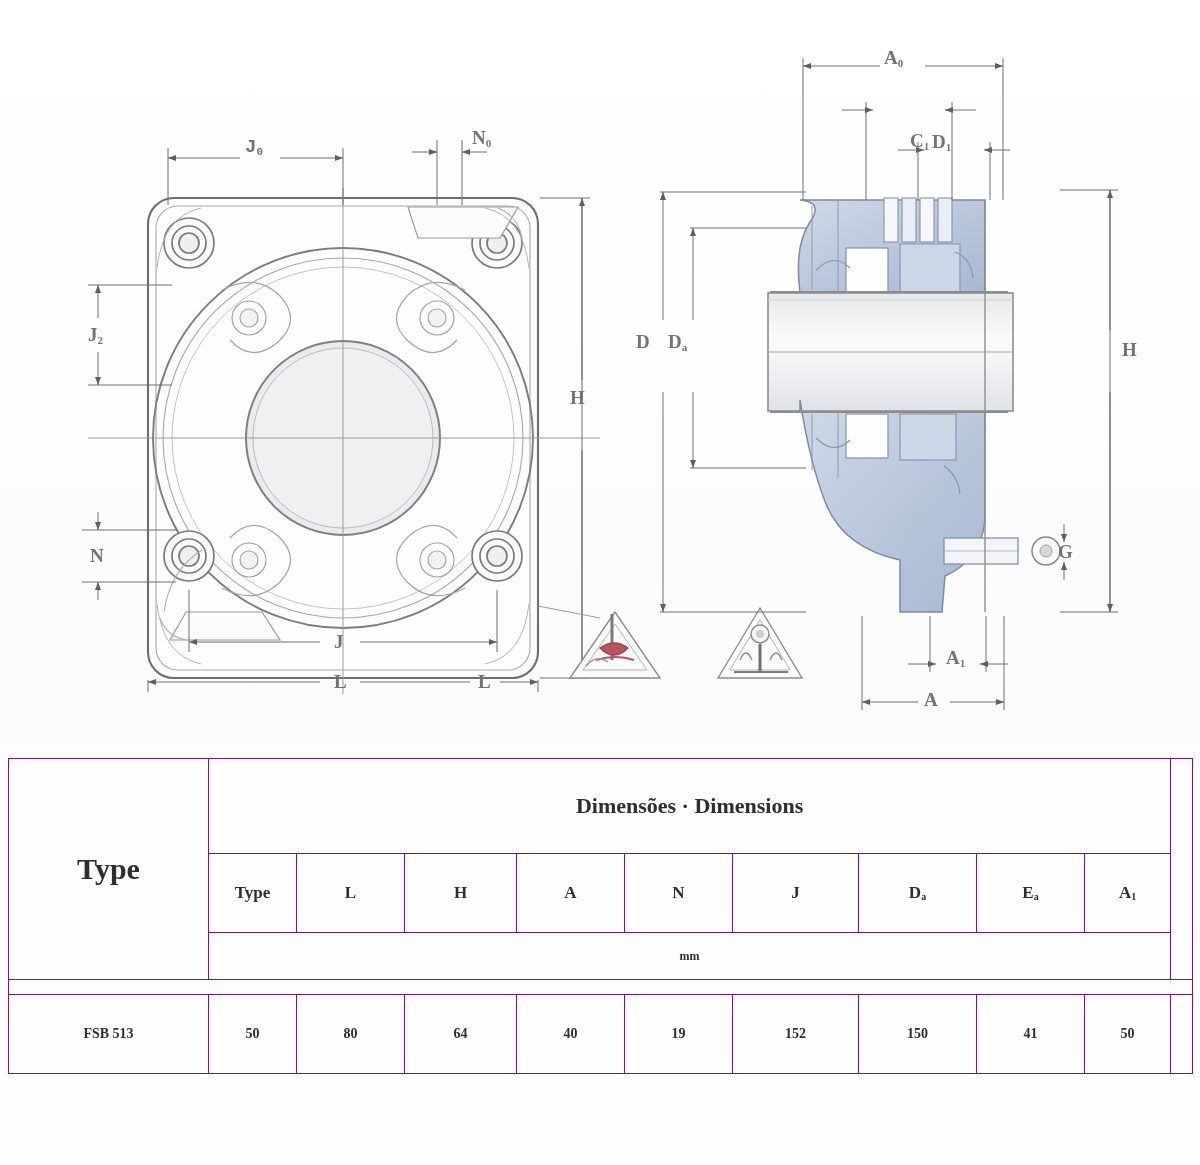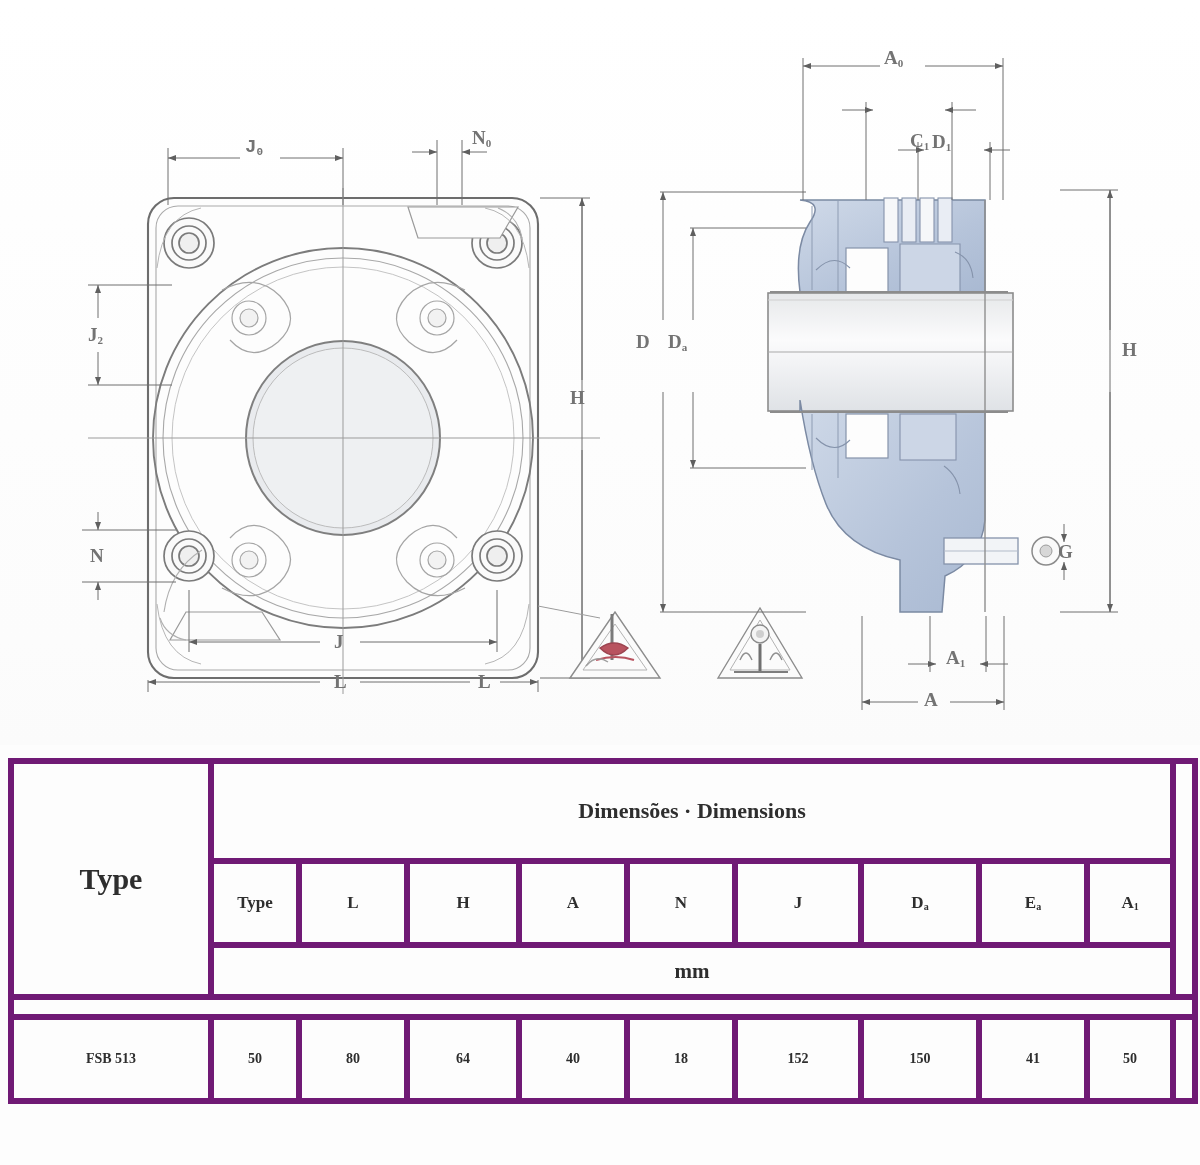--- a/index.html
+++ b/index.html
@@ -43,31 +43,31 @@
   }
   table.dims{
     position:absolute;left:8px;top:13px;
     width:1184px;
     border-collapse:collapse;
     table-layout:fixed;
     font-family:"Liberation Serif", serif;
     color:#2e2e2e;
   }
   table.dims td,table.dims th{
-    border:6px solid #701a75;
+    border:1px solid #701a75;
     text-align:center;
     vertical-align:middle;
     font-weight:bold;
     filter:blur(0.45px);
     padding:0;
   }
   .t-type{font-size:30px;height:172px;}
   .t-dimhdr{font-size:22px;height:94px;}
   .t-sym{font-size:17px;height:78px;}
-  .t-unit{font-size:21px;height:46px;}
+  .t-unit{font-size:12px;height:46px;}
   .t-data{font-size:14px;height:78px;}
   .t-blank{border:1px solid #8e8e8e;}
   .tail{width:24px;}
   .v-sub{font-size:10px;vertical-align:-2px;}
 
   
   .spacer-row td{border:none;height:14px;filter:none;}
 </style>
 </head>
 <body>
@@ -396,21 +396,21 @@
       <tr class="spacer-row">
         <td colspan="11"></td>
       </tr>
 
       <tr>
         <td class="t-data">FSB 513</td>
         <td class="t-data">50</td>
         <td class="t-data">80</td>
         <td class="t-data">64</td>
         <td class="t-data">40</td>
-        <td class="t-data">18</td>
+        <td class="t-data">19</td>
         <td class="t-data">152</td>
         <td class="t-data">150</td>
         <td class="t-data">41</td>
         <td class="t-data">50</td>
         <td class="tail t-blank"></td>
       </tr>
     </tbody>
       </table>
   </div>
 </div>

